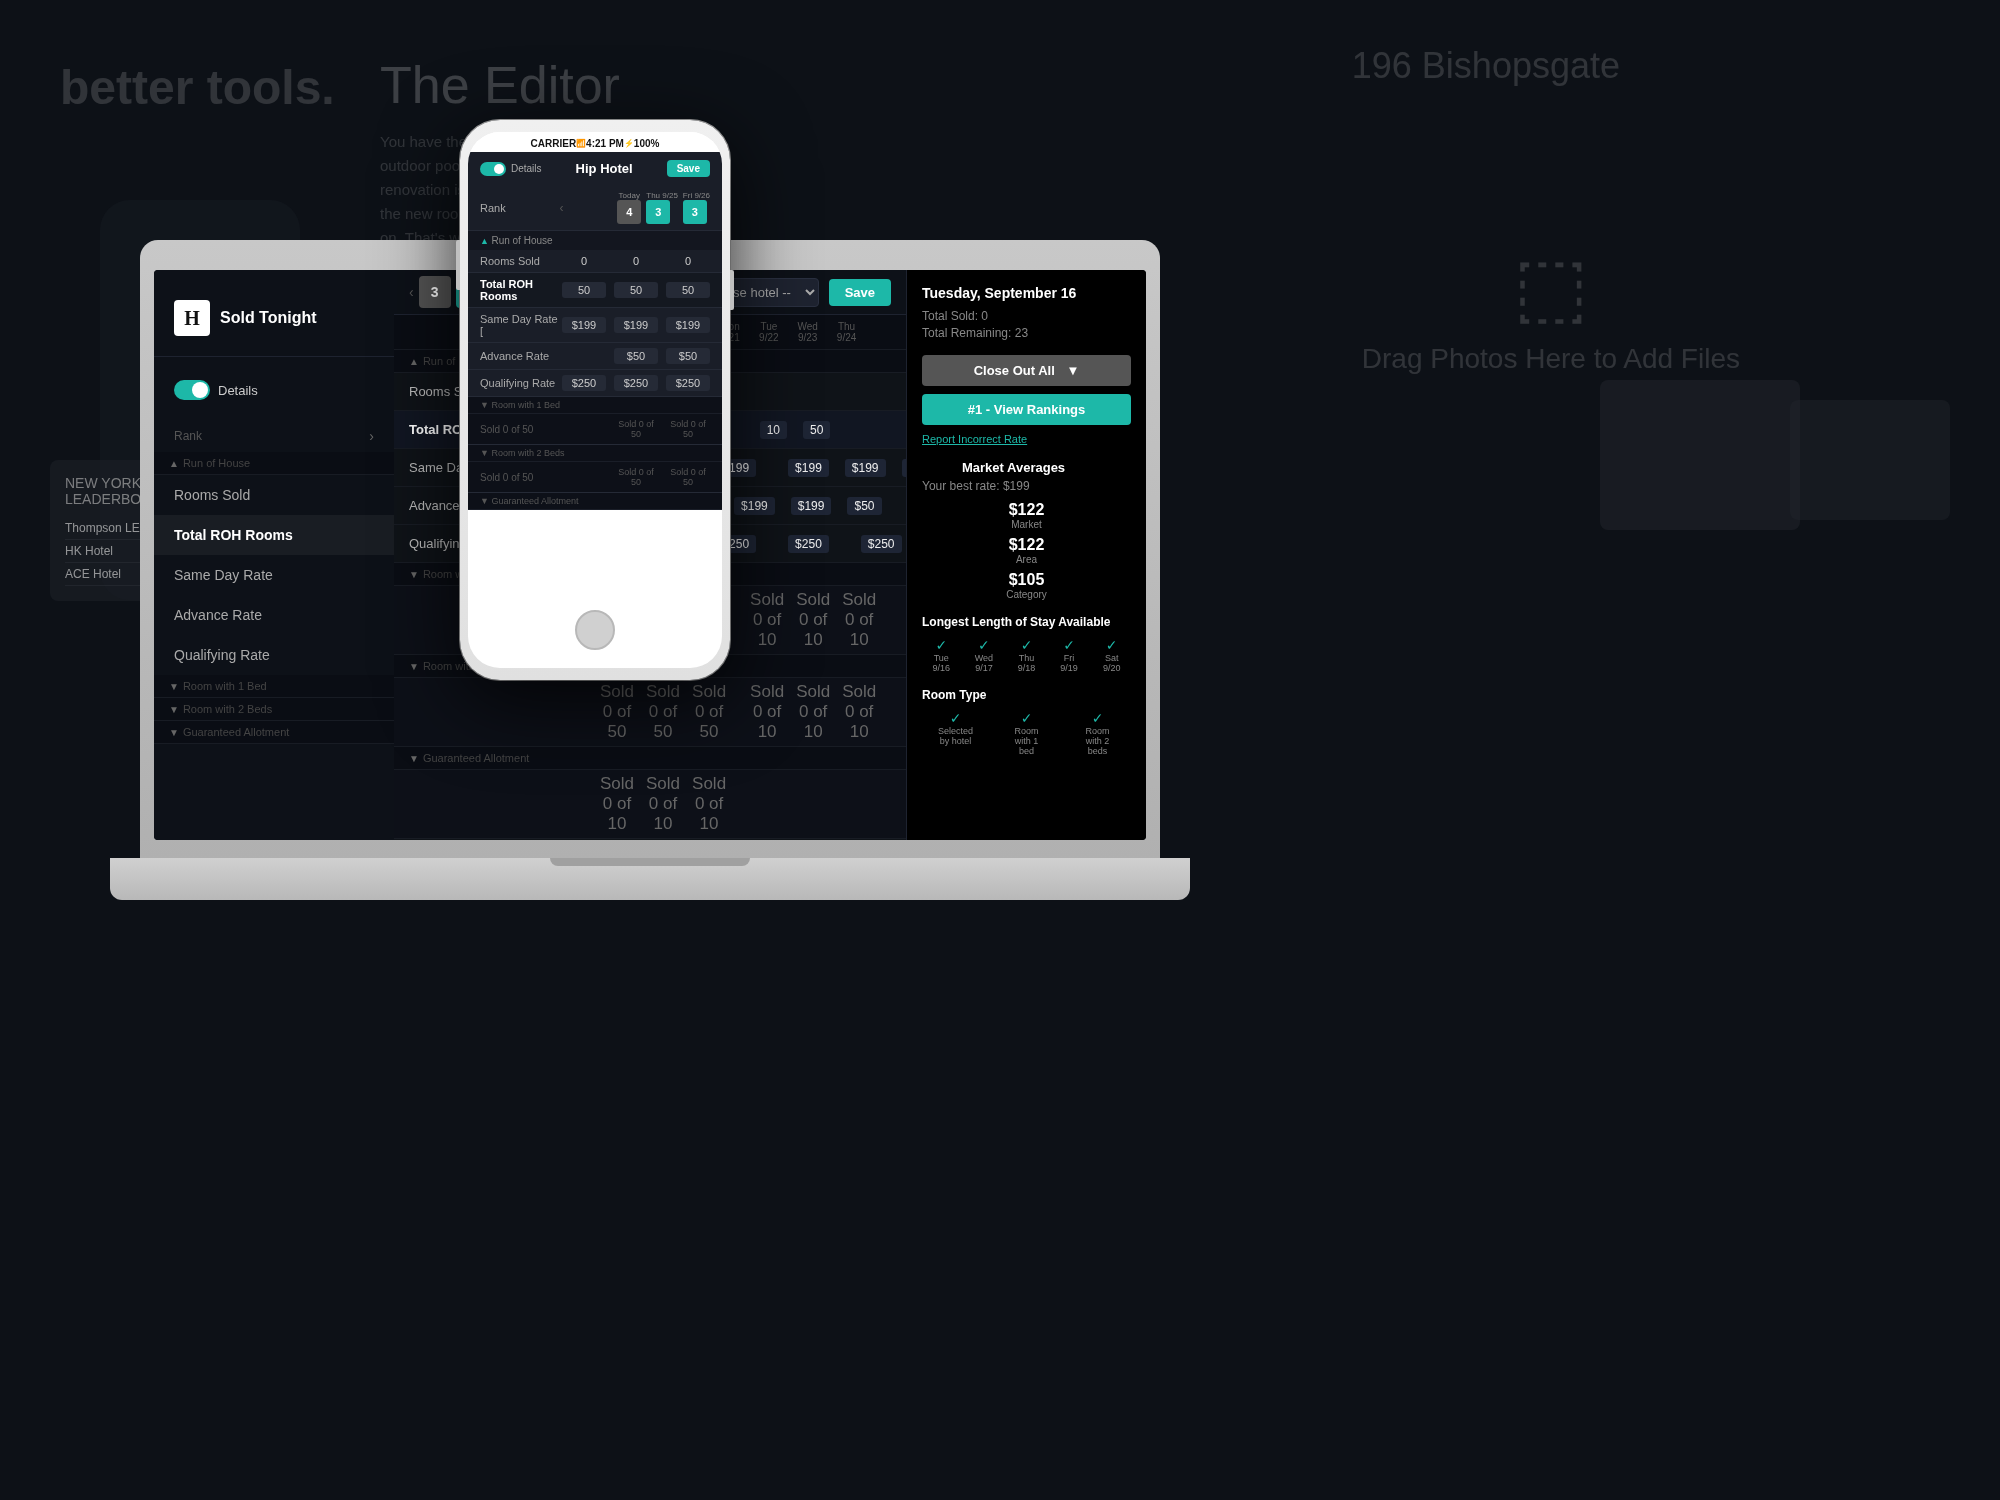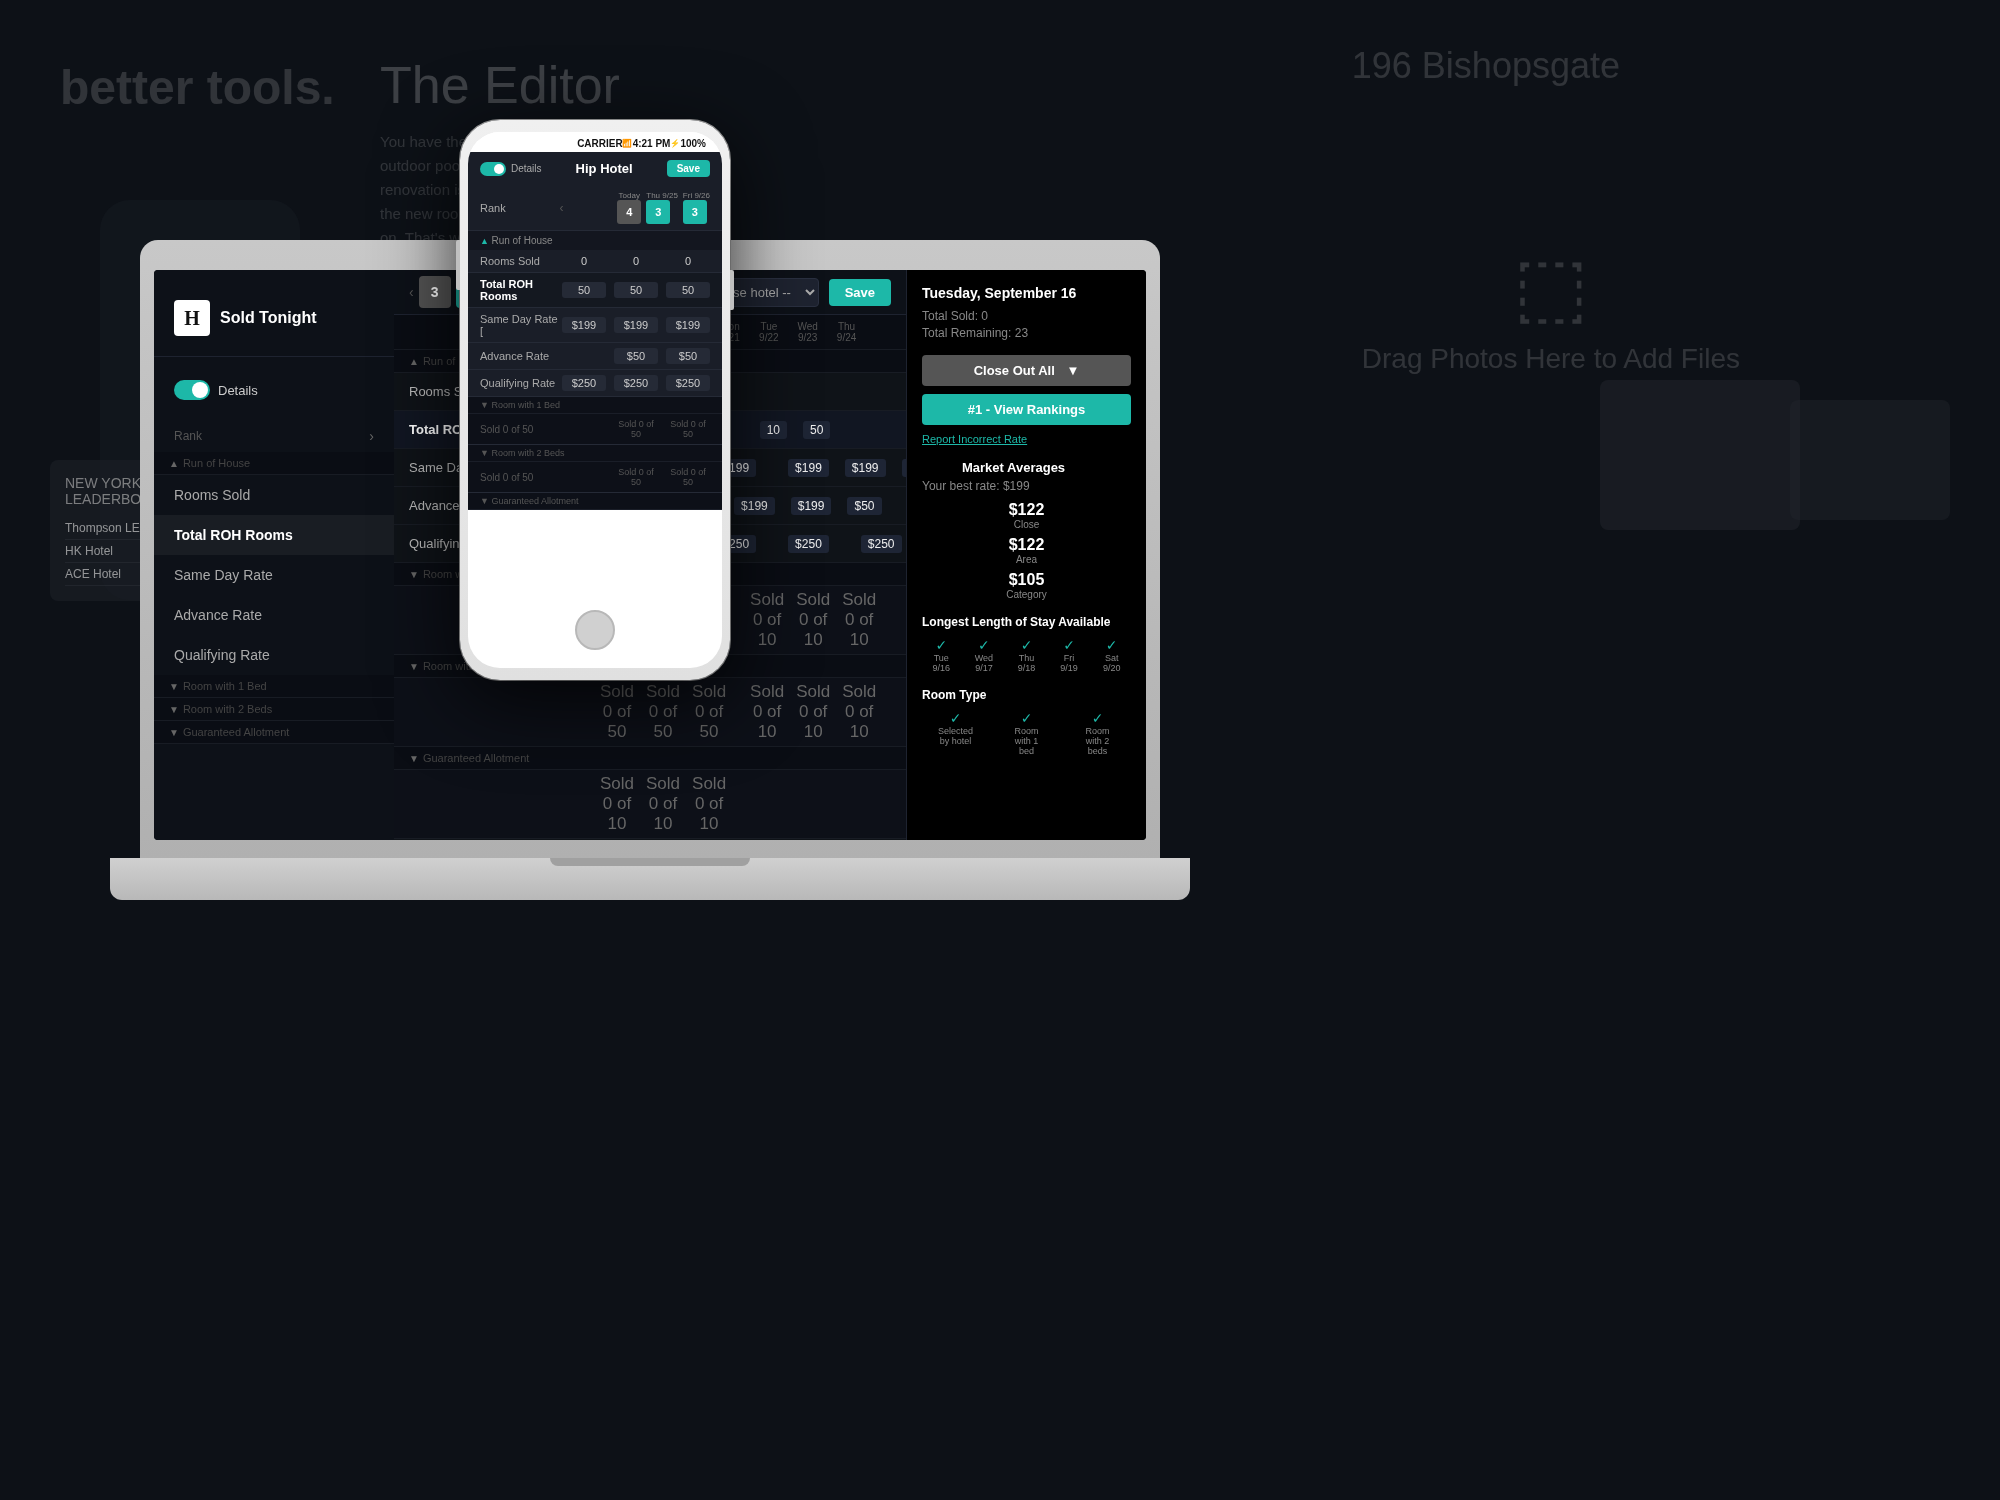--- a/index.html
+++ b/index.html
@@ -491,21 +491,21 @@
       background: #c0c0c0;
       border-radius: 0 2px 2px 0;
     }
 
     
     .phone-status-bar {
       height: 20px;
       background: #fff;
       display: flex;
       align-items: center;
-      justify-content: flex-end;
+      justify-content: center;
       padding: 0 16px;
       font-size: 10px;
       font-weight: 600;
       color: #111;
       padding-top: 2px;
     }
     .phone-app-header {
       background: #1a1e28;
       padding: 8px 12px;
       display: flex;
@@ -928,21 +928,21 @@
             <span style="margin-left:8px;">▼</span>
           </button>
           <button class="panel-btn teal">#1 - View Rankings</button>
           <a class="panel-link">Report Incorrect Rate</a>
           
           <div class="market-section-title">Market Averages</div>
           <div class="market-best">Your best rate: $199</div>
           <div class="market-grid">
             <div class="market-cell">
               <div class="market-value">$122</div>
-              <div class="market-label">Close</div>
+              <div class="market-label">Market</div>
             </div>
             <div class="market-cell">
               <div class="market-value">$122</div>
               <div class="market-label">Area</div>
             </div>
             <div class="market-cell">
               <div class="market-value">$105</div>
               <div class="market-label">Category</div>
             </div>
           </div>

